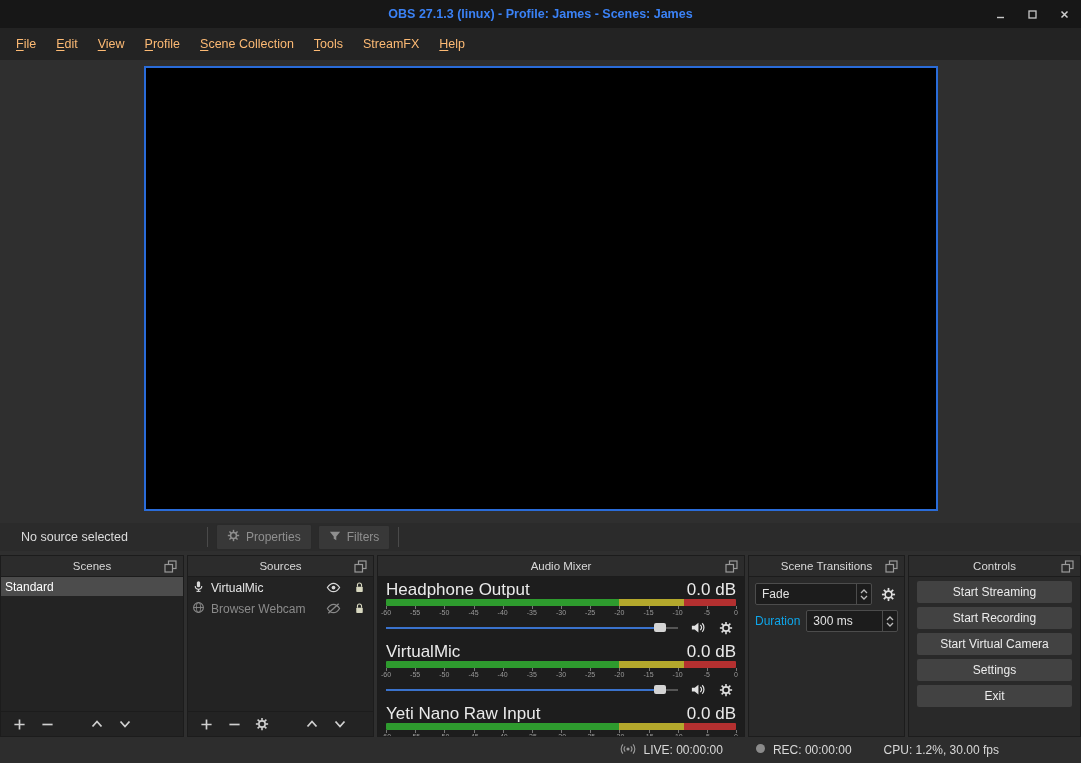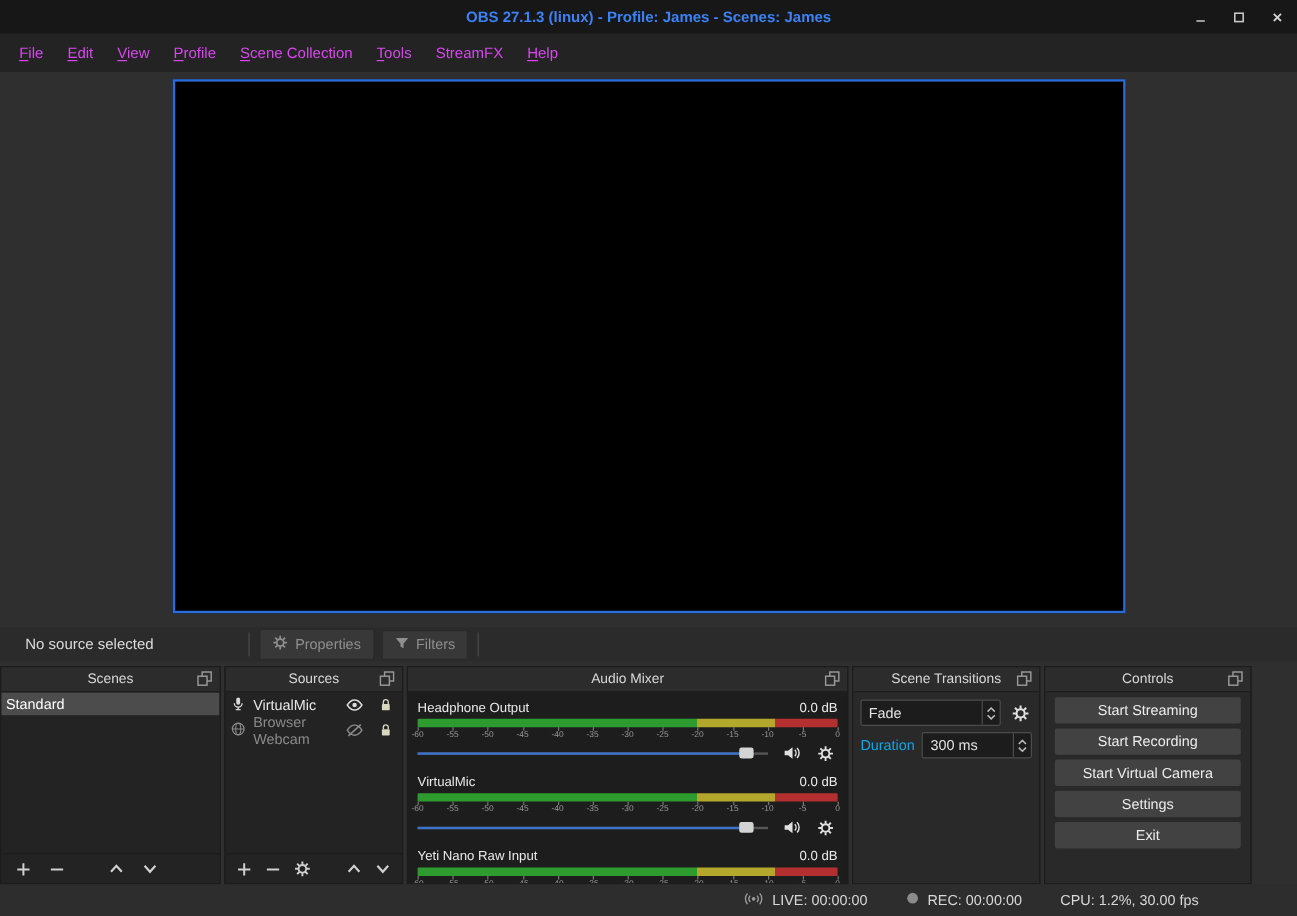--- a/index.html
+++ b/index.html
@@ -7,38 +7,38 @@
   .window { display:flex; flex-direction:column; width:1081px; height:763px; }
 
   
   .titlebar { height:28px; background:#171717; display:flex; align-items:center; position:relative; flex:0 0 28px; }
   .title { flex:1; text-align:center; font-size:12.5px; font-weight:bold; color:#3b82f6; }
   .win-btns { position:absolute; right:10px; top:0; height:28px; display:flex; align-items:center; gap:18px; }
   .win-btn { display:flex; align-items:center; justify-content:center; width:14px; height:14px; cursor:pointer; }
 
   
   .menubar { height:32px; background:#232323; display:flex; align-items:center; padding-left:6px; flex:0 0 32px; }
-  .menu-item { padding:5px 10px; font-size:12.5px; color:#d946ef; cursor:default; }
+  .menu-item { padding:5px 10px; font-size:12.5px; color:#fdba74; cursor:default; }
   .menu-item u { text-underline-offset:2px; }
 
   
   .main { height:463px; flex:0 0 463px; display:flex; justify-content:center; align-items:flex-start; padding-top:6px; background:#2f2f2f; }
   .preview-canvas { width:794px; height:445px; background:#000; border:2px solid #2a6cd9; }
 
   
   .src-toolbar { height:28px; flex:0 0 28px; background:#2b2b2b; display:flex; align-items:center;padding-left:12px; }
   .no-source { width:190px; padding-left:9px; font-size:12.5px; color:#dcdcdc; }
   .tb-sep { width:1px; height:20px; background:#4a4a4a; margin:0 5px; }
   .tb-btn { display:inline-flex; align-items:center; gap:6px; background:#383838; border:1px solid #2a2a2a; border-radius:2px; color:#8f8f8f; font-size:12px; padding:4px 10px; margin:0 3px; }
 
   
   .docks { height:182px; flex:0 0 182px; margin-top:4px; display:flex; gap:3px; }
   .dock { display:flex; flex-direction:column; background:#232323; border:1px solid #1c1c1c; overflow:hidden; }
   .dock-scenes { width:184px; }
-  .dock-sources { width:149px;justify-content:space-between; }
+  .dock-sources { width:187px;justify-content:space-between; }
   .dock-mixer { width:368px; }
   .dock-transitions { width:157px; }
   .dock-controls { width:173px; }
   .dock-header { height:21px; flex:0 0 21px; background:#2c2c2c; border-bottom:1px solid #1c1c1c; display:flex; align-items:center; justify-content:center; position:relative; }
   .dock-title { font-size:11.5px; color:#d8d8d8; }
   .dock-pop { position:absolute; right:6px; top:3px; }
   .dock-body { flex:1; overflow:hidden; position:relative; }
 
   .list-row { height:19px; display:flex; align-items:center; padding:0 4px; font-size:12px; color:#e6e6e6; }
   .list-row.selected { background:#4c4c4c; color:#ffffff; }
@@ -46,21 +46,21 @@
   .source-row .s-name { flex:1; }
   .source-row.hidden-src .s-name { color:#8a8a8a; }
 
   .dock-toolbar { height:25px; flex:0 0 25px; border-top:1px solid #1c1c1c; display:flex; align-items:center; padding:0 8px; gap:8px; background:#232323; }
   .icon-btn { width:20px; height:20px; display:inline-flex; align-items:center; justify-content:center; cursor:pointer; }
   .tool-gap { width:14px; }
 
   
   .mixer-body { background:#1d1d1d; padding:5px 8px 0 8px; }
   .mixer-ch { margin-bottom:8px; }
-  .ch-head { display:flex; justify-content:space-between; align-items:center; height:15px; margin-bottom:2px; font-size:11px; color:#eaeaea; }
+  .ch-head { display:flex; justify-content:space-between; align-items:center; height:15px; margin-bottom:2px; font-size:17px; color:#eaeaea; }
   .meter { height:7px; border-radius:1px;
     background:linear-gradient(to right,#2e9b2e 0,#2e9b2e 66.5%,#b4a82c 66.5%,#b4a82c 85%,#b43030 85%,#b43030 100%); }
   .ticks { position:relative; height:11px; }
   .tickmark { position:absolute; top:0; width:1px; height:3px; background:#777; }
   .ticklab { position:absolute; top:3px; transform:translateX(-50%); font-size:7px; color:#9a9a9a; line-height:1; }
   .slider-row { display:flex; align-items:center; gap:9px; height:17px; margin-top:2px; }
   .slider { flex:1; position:relative; height:17px; }
   .slider .track { position:absolute; top:8px; left:0; right:0; height:2px; background:#555; }
   .slider .fill { position:absolute; top:8px; left:0; height:2px; background:#3a72cc; }
   .slider .handle { position:absolute; top:4px; width:12px; height:9px; background:#d4d4d4; border-radius:2px; }

